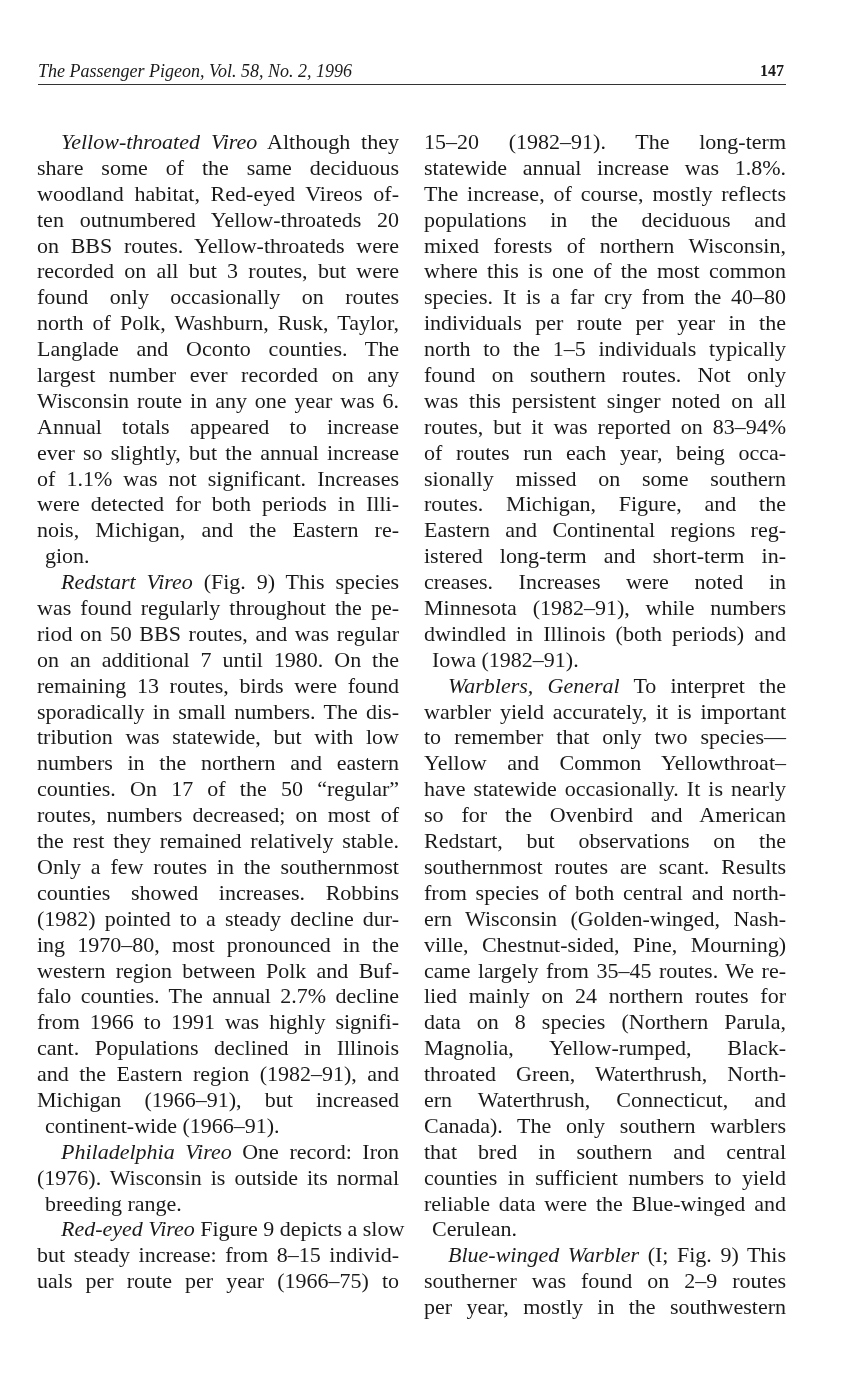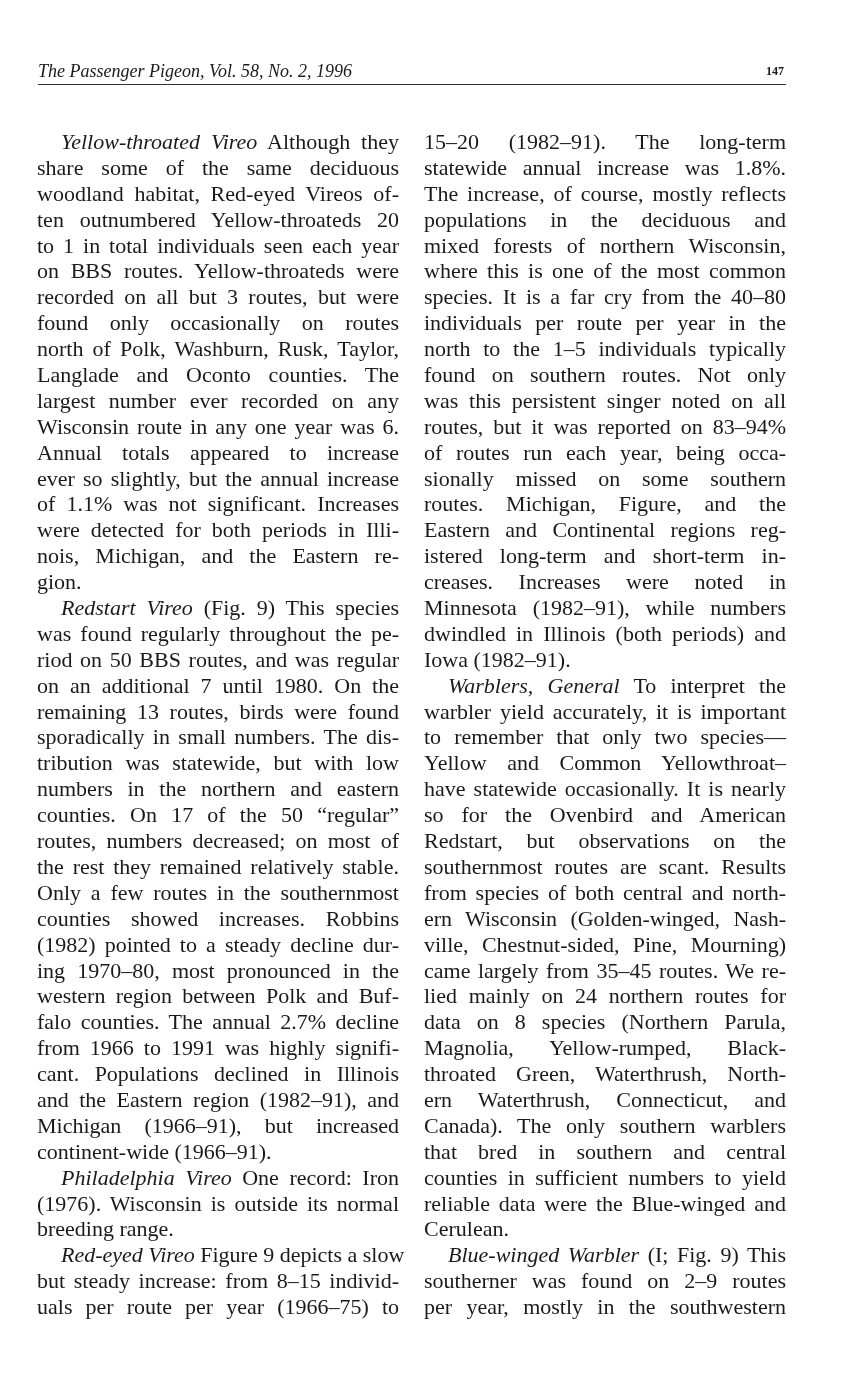--- a/index.html
+++ b/index.html
@@ -1,41 +1,40 @@
 <!DOCTYPE html>
 <html><head>
 <meta charset="utf-8">
 <style>
   html, body { margin: 0; padding: 0; background: #ffffff; }
   body { width: 868px; height: 1380px; position: relative; overflow: hidden; color: #1a1a1a; font-family: "Liberation Serif", "DejaVu Serif", serif; }
   .running-head { position: absolute; left: 38px; top: 60px; width: 748px; height: 24px; border-bottom: 1.5px solid #333; }
   .running-title { position: absolute; left: 0; top: 0; font-style: italic; font-size: 18px; line-height: 22px; }
-  .page-number { position: absolute; right: 2px; top: 0; font-weight: bold; font-size: 12px; line-height: 22px; }
+  .page-number { position: absolute; right: 2px; top: 0; font-weight: bold; font-size: 16px; line-height: 22px; }
   .col { position: absolute; top: 129px; width: 362px; }
   .col-left { left: 37px; }
   .col-right { left: 424px; }
   .line { display: block; font-size: 22px; line-height: 25.9px; height: 25.9px; white-space: nowrap; text-align: justify; text-align-last: justify; }
-  .line.last { text-align-last: left; }
+  .line.last { text-align-last: left; margin-left: 8px; }
   .line.indent { padding-left: 24px; }
   .it { font-style: italic; }
 </style>
 </head>
 <body>
 
 <div class="running-head">
   <span class="running-title">The Passenger Pigeon, Vol. 58, No. 2, 1996</span>
   <span class="page-number">147</span>
 </div>
 
 <div class="col col-left" id="col-left">
     <div class="line indent"><span class="it">Yellow-throated Vireo</span><span> Although they</span></div>
     <div class="line"><span>share some of the same deciduous</span></div>
     <div class="line"><span>woodland habitat, Red-eyed Vireos of-</span></div>
     <div class="line"><span>ten outnumbered Yellow-throateds 20</span></div>
-    <div class="line"><span>to 1 in total individuals seen each year</span></div>
     <div class="line"><span>on BBS routes. Yellow-throateds were</span></div>
     <div class="line"><span>recorded on all but 3 routes, but were</span></div>
     <div class="line"><span>found only occasionally on routes</span></div>
     <div class="line"><span>north of Polk, Washburn, Rusk, Taylor,</span></div>
     <div class="line"><span>Langlade and Oconto counties. The</span></div>
     <div class="line"><span>largest number ever recorded on any</span></div>
     <div class="line"><span>Wisconsin route in any one year was 6.</span></div>
     <div class="line"><span>Annual totals appeared to increase</span></div>
     <div class="line"><span>ever so slightly, but the annual increase</span></div>
     <div class="line"><span>of 1.1% was not significant. Increases</span></div>

